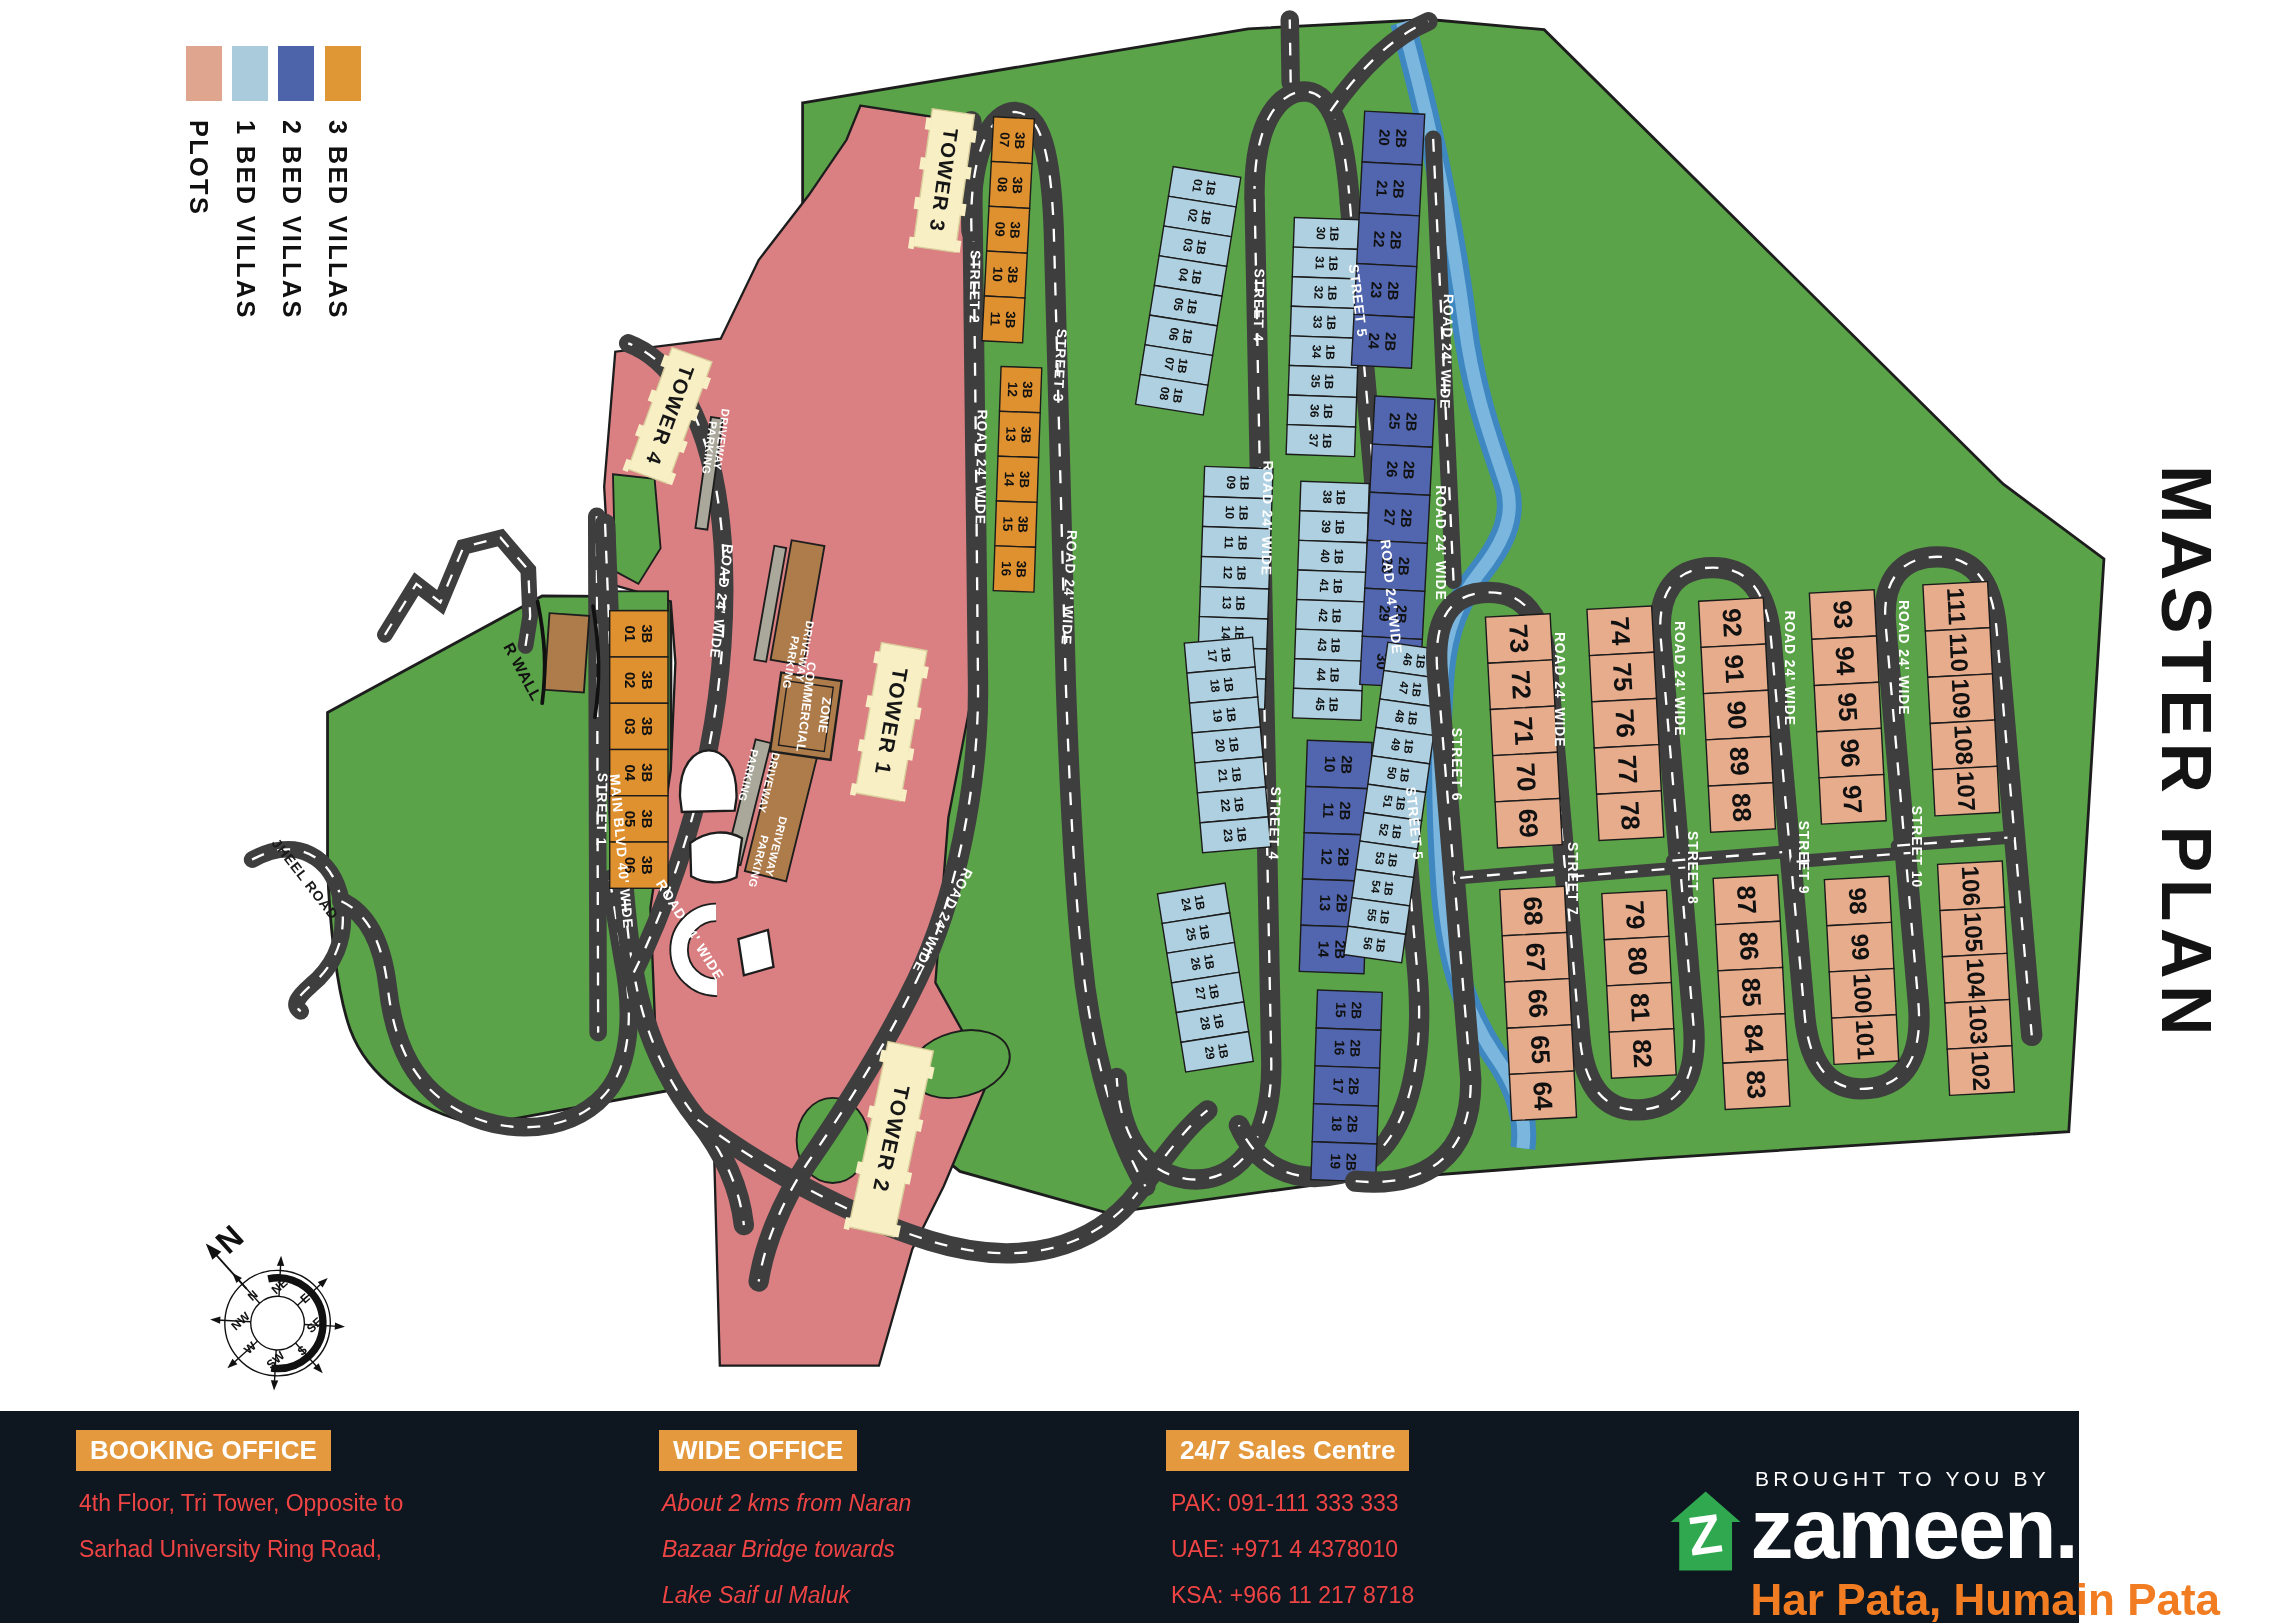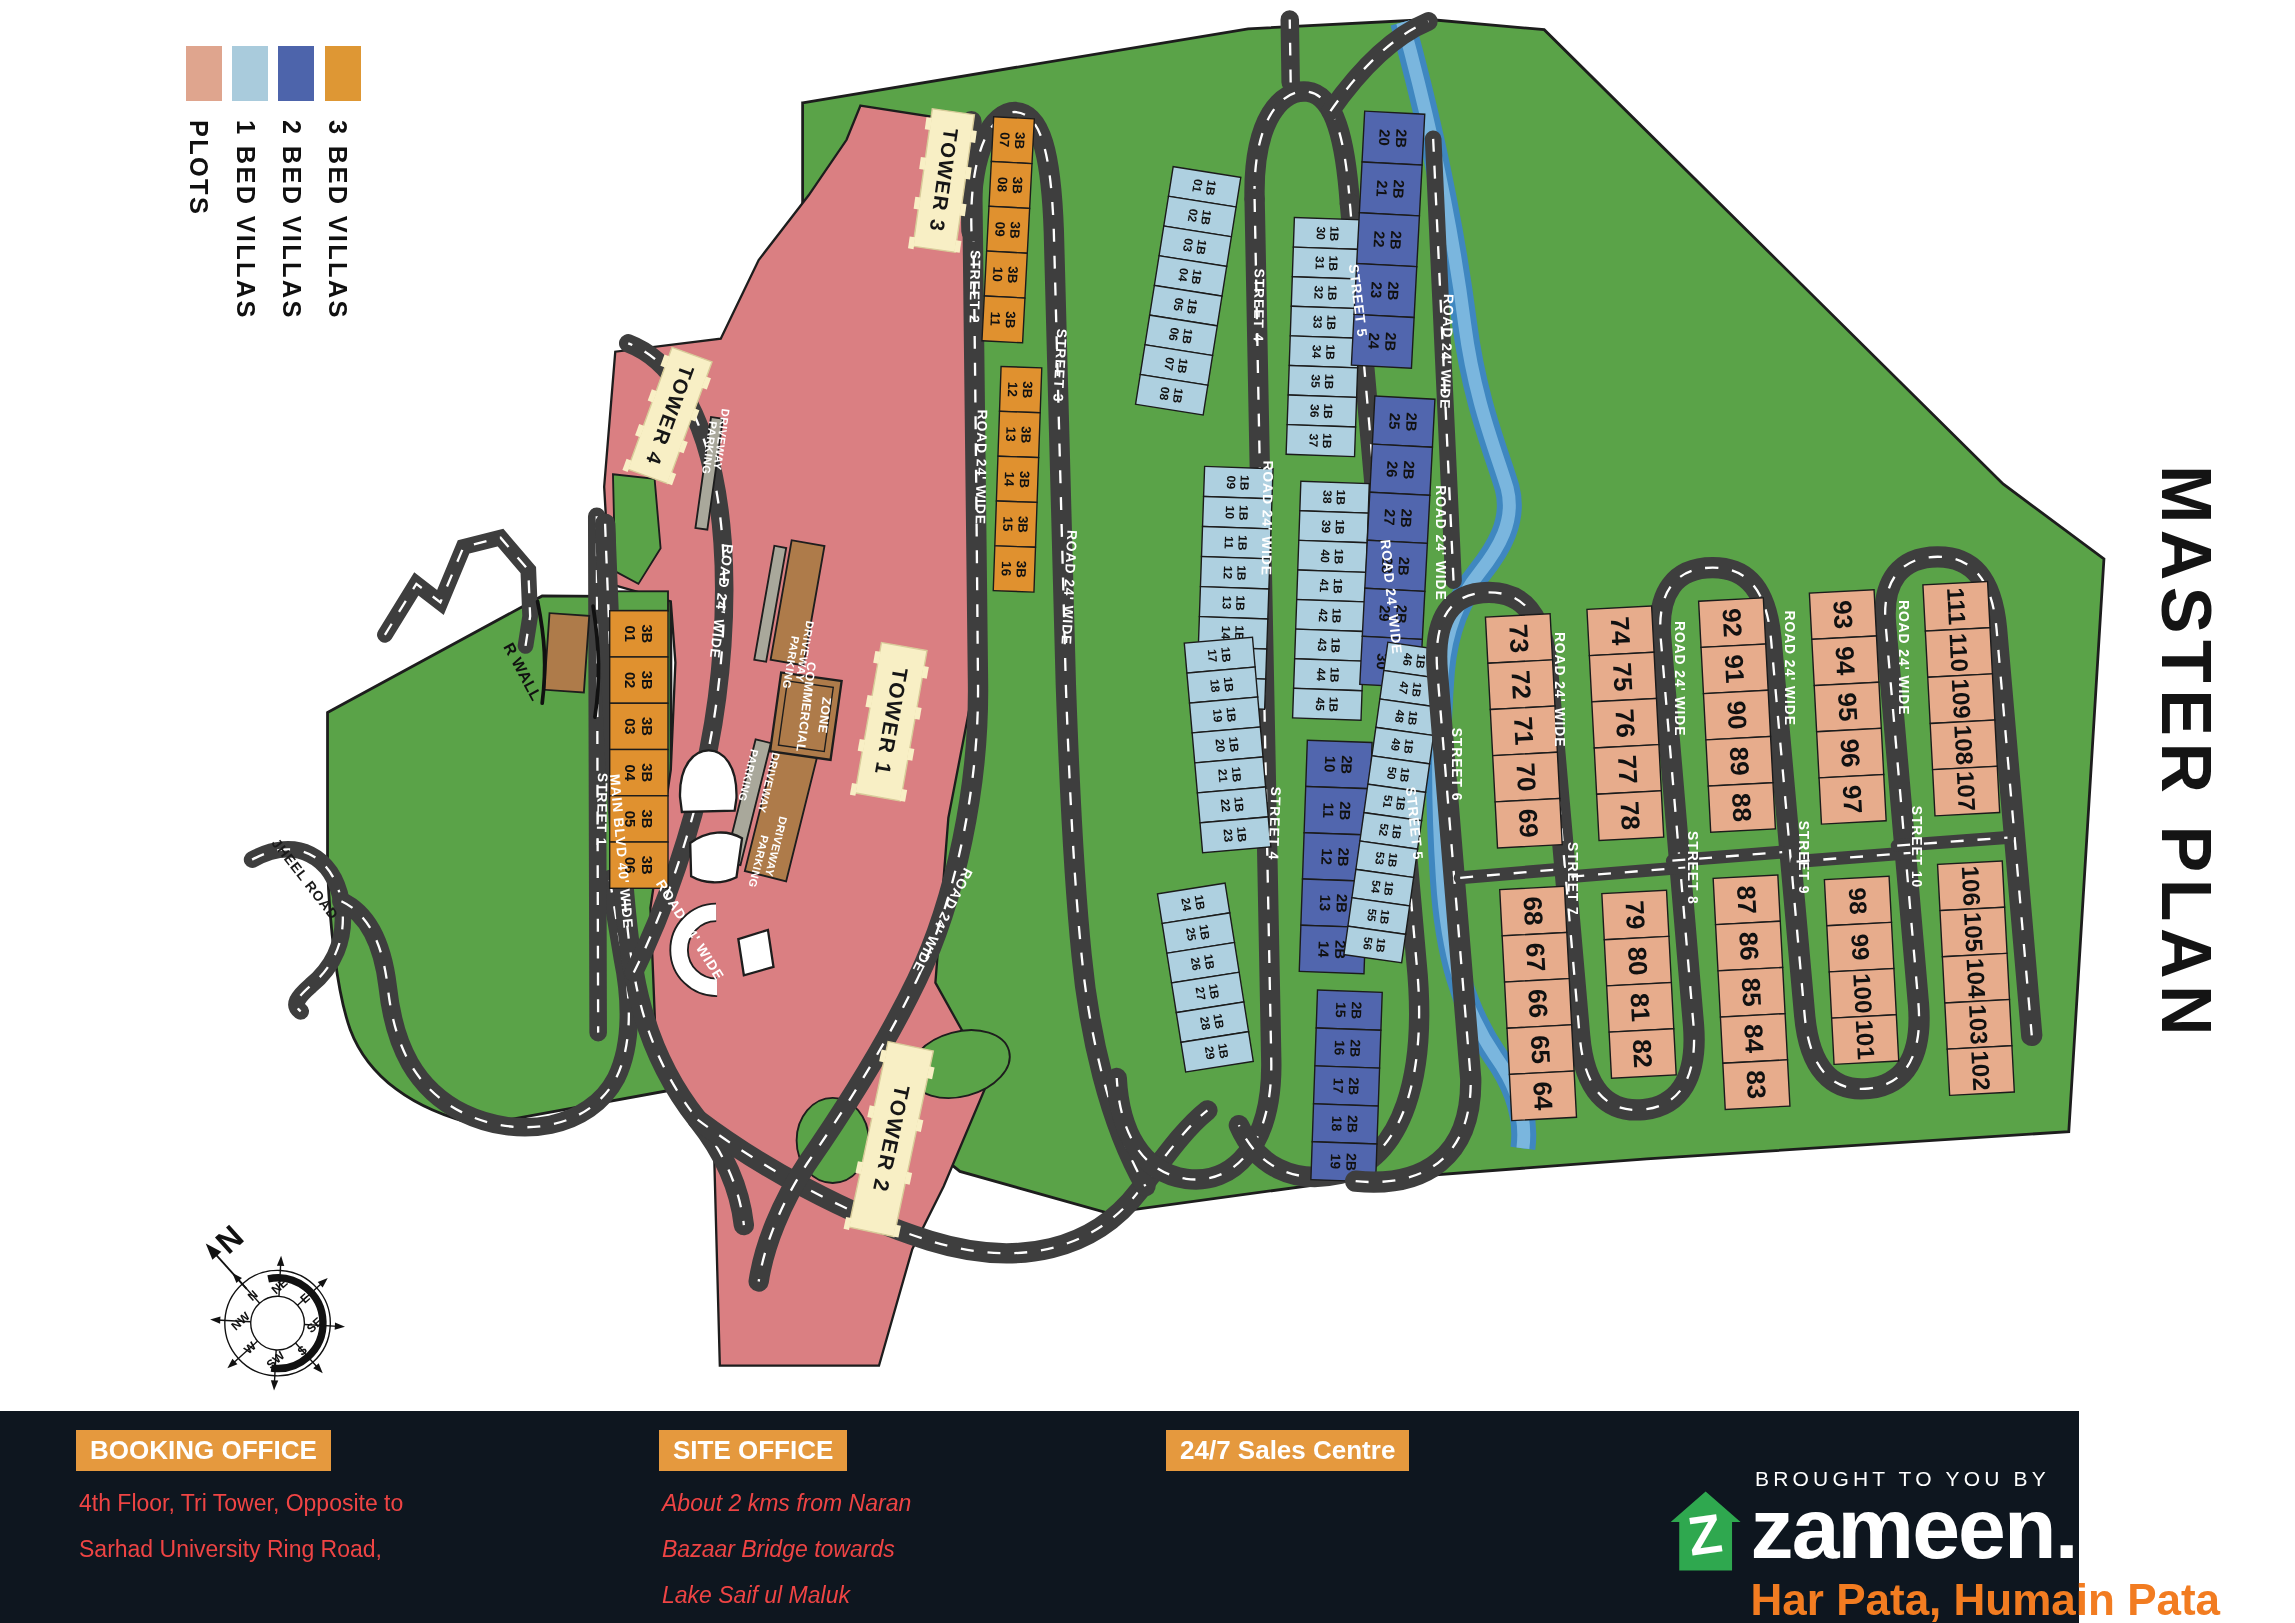--- a/index.html
+++ b/index.html
@@ -599,28 +599,33 @@
 
   <div id="master-title">MASTER PLAN</div>
 
   <div id="footer">
     <div class="badge" style="left:76px;top:19.4px;">BOOKING OFFICE</div>
     <div class="addr" style="left:79px;top:69px;">
       <div>4th Floor, Tri Tower, Opposite to</div>
       <div>Sarhad University Ring Road,</div>
     </div>
 
-    <div class="badge" style="left:659px;top:19.4px;">SITE OFFICE</div>
+    <div class="badge" style="left:659px;top:19.4px;">WIDE OFFICE</div>
     <div class="addr" style="left:662px;top:69px;font-style:italic;">
       <div>About 2 kms from Naran</div>
       <div>Bazaar Bridge towards</div>
       <div>Lake Saif ul Maluk</div>
     </div>
 
     <div class="badge" style="left:1166px;top:19.4px;">24/7 Sales Centre</div>
+    <div class="addr" style="left:1171px;top:69px;">
+      <div>PAK: 091-111 333 333</div>
+      <div>UAE: +971 4 4378010</div>
+      <div>KSA: +966 11 217 8718</div>
+    </div>
 
     <div id="brought">BROUGHT TO YOU BY</div>
     <div id="brand-row">
       <svg width="80" height="92" viewBox="0 0 172 198">
         <path d="M86,6 L168,78 L148,78 L148,192 L24,192 L24,78 L4,78 Z" fill="#2fa84f"></path>
         <text x="86" y="152" text-anchor="middle" font-size="128" font-weight="bold" fill="#ffffff" font-family="Liberation Sans, sans-serif" transform="rotate(-8 86 120)">Z</text>
       </svg>
       <div id="brand-text">
         <div id="brand-name">zameen.com</div>
         <div id="brand-tag">Har Pata, Humain Pata Hai</div>

